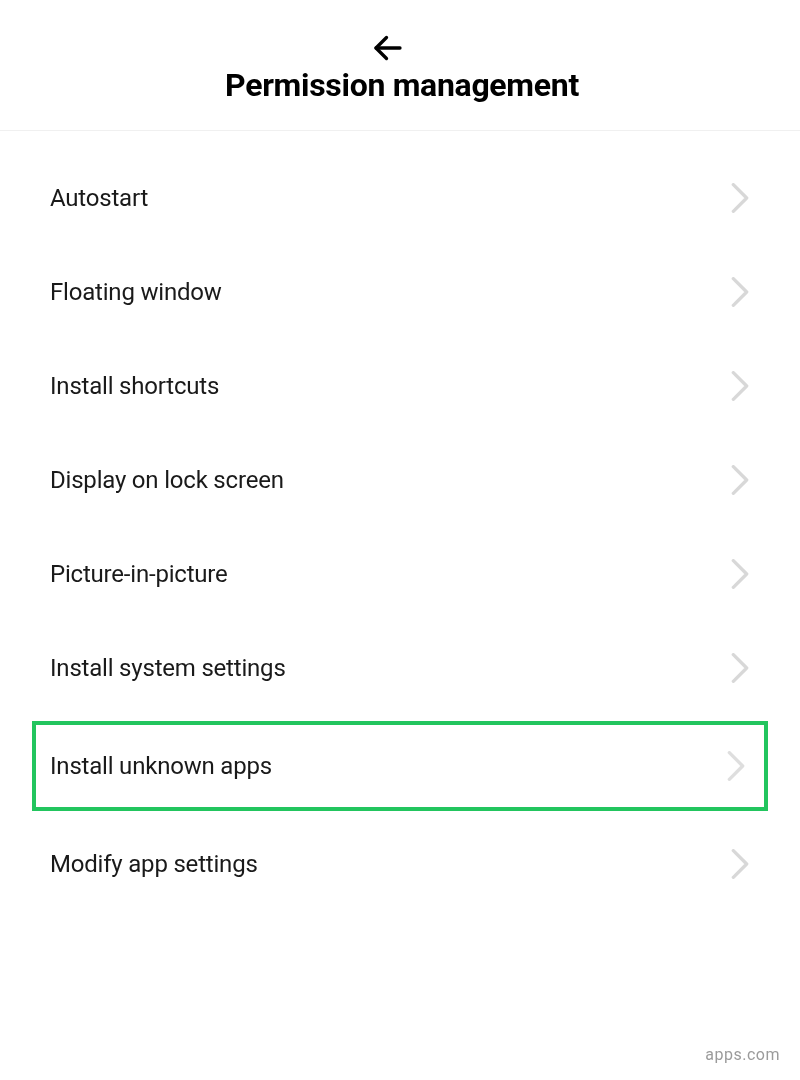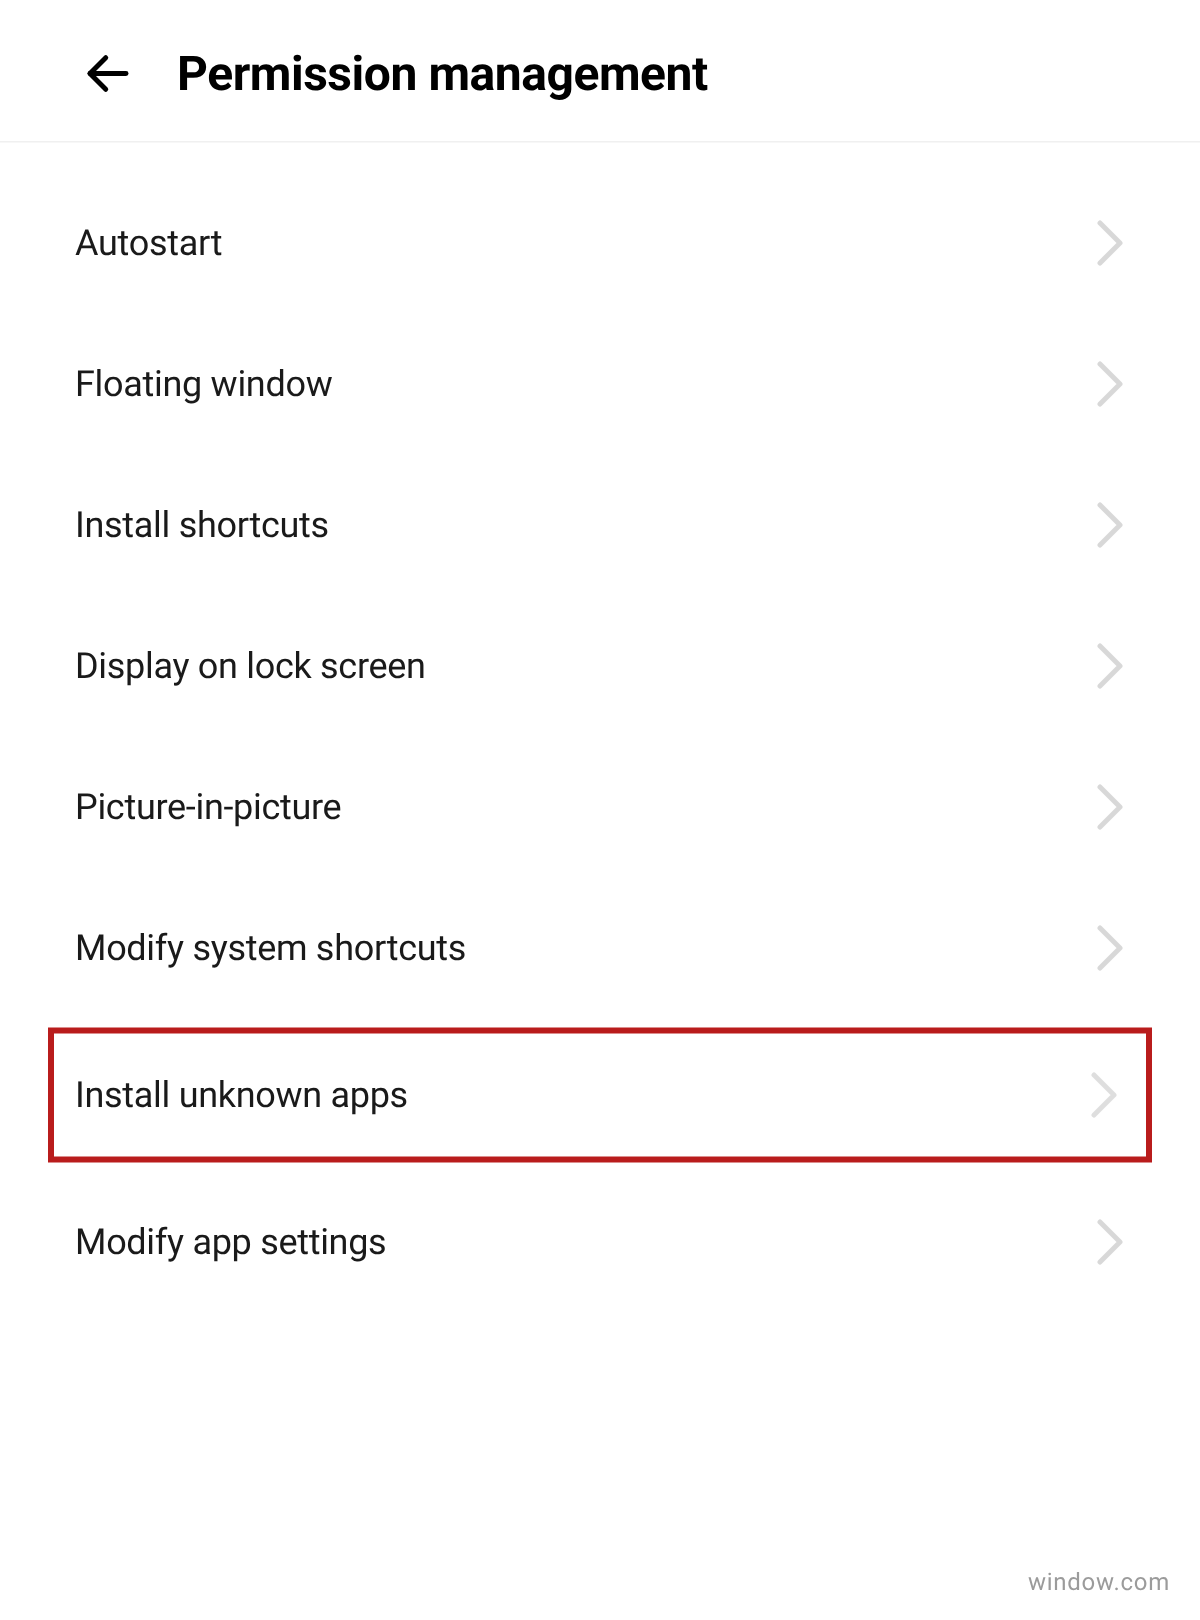--- a/index.html
+++ b/index.html
@@ -12,20 +12,21 @@
       background: #ffffff;
       width: 800px;
       height: 1080px;
       overflow: hidden;
     }
     .header {
       display: flex;
       align-items: center;
       padding: 30px 50px 26px 54px;
       border-bottom: 1px solid #f0f0f0;
+      flex-direction: column;
     }
     .back-arrow {
       margin-right: 28px;
       display: flex;
       align-items: center;
       justify-content: center;
     }
     .header-title {
       font-size: 32px;
       font-weight: 700;
@@ -49,21 +50,21 @@
       color: #1a1a1a;
       letter-spacing: -0.2px;
     }
     .chevron {
       display: flex;
       align-items: center;
       justify-content: center;
       opacity: 0.3;
     }
     .highlighted {
-      border: 4px solid #b91c1c;
+      border: 4px solid #22c55e;
       margin: 6px 32px;
       padding: 24px 18px 24px 14px;
     }
     .highlighted .chevron {
       opacity: 0.25;
     }
     .watermark {
       position: absolute;
       bottom: 16px;
       right: 20px;
@@ -127,21 +128,21 @@
   <div class="list-item">
     <span class="list-item-label">Picture-in-picture</span>
     <span class="chevron">
       <svg width="20" height="34" viewBox="0 0 12 20" fill="none" stroke="#808080" stroke-width="2" stroke-linecap="round" stroke-linejoin="round">
         <polyline points="2 2 10 10 2 18"></polyline>
       </svg>
     </span>
   </div>
 
   <div class="list-item">
-    <span class="list-item-label">Modify system shortcuts</span>
+    <span class="list-item-label">Install system settings</span>
     <span class="chevron">
       <svg width="20" height="34" viewBox="0 0 12 20" fill="none" stroke="#808080" stroke-width="2" stroke-linecap="round" stroke-linejoin="round">
         <polyline points="2 2 10 10 2 18"></polyline>
       </svg>
     </span>
   </div>
 
   <div class="list-item highlighted">
     <span class="list-item-label">Install unknown apps</span>
     <span class="chevron">
@@ -155,13 +156,13 @@
     <span class="list-item-label">Modify app settings</span>
     <span class="chevron">
       <svg width="20" height="34" viewBox="0 0 12 20" fill="none" stroke="#808080" stroke-width="2" stroke-linecap="round" stroke-linejoin="round">
         <polyline points="2 2 10 10 2 18"></polyline>
       </svg>
     </span>
   </div>
 
 </div>
 
-<div class="watermark">window.com</div>
+<div class="watermark">apps.com</div>
 
 </body></html>

